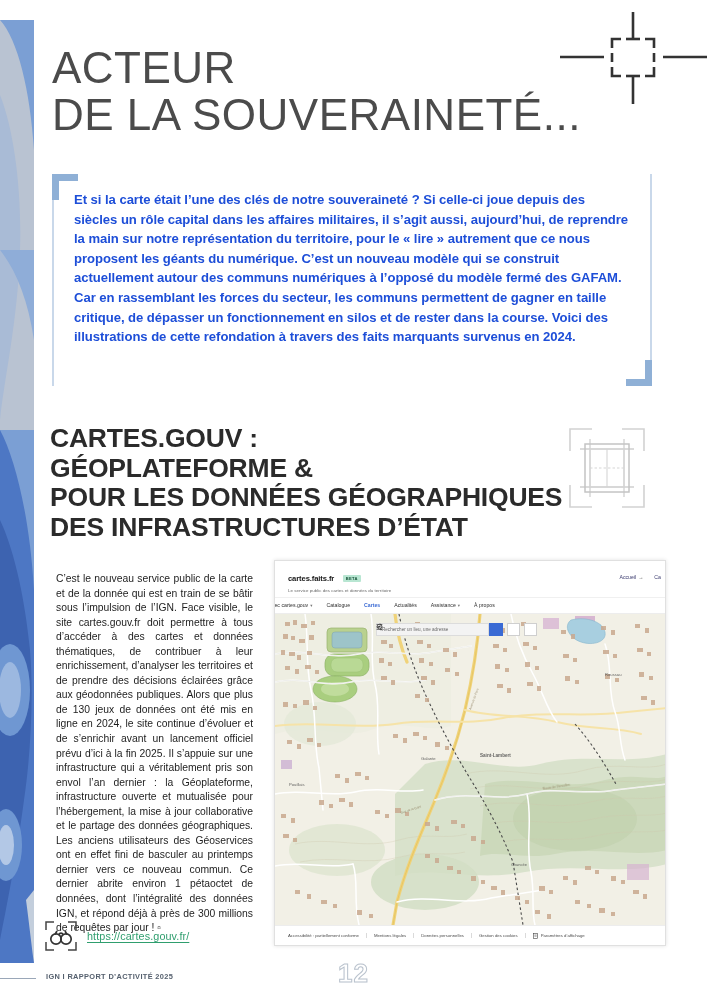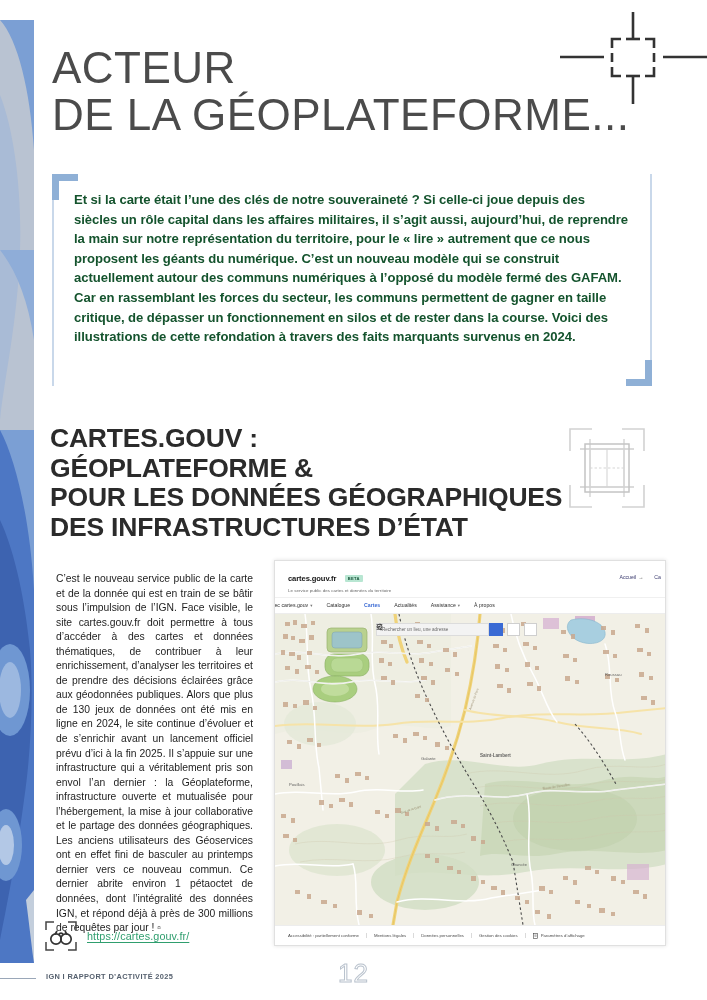--- a/index.html
+++ b/index.html
@@ -42,21 +42,21 @@
   }
   .intro-corner.tl { left: 0; top: 0; border-left: 7px solid #8fb0d6; border-top: 7px solid #8fb0d6; }
   .intro-corner.br { right: 0; bottom: 0; border-right: 7px solid #8fb0d6; border-bottom: 7px solid #8fb0d6; }
   .intro-line-l { position: absolute; left: 0; top: 0; width: 2px; height: 100%; background: #c9d8ea; }
   .intro-line-r { position: absolute; right: 0; top: 0; width: 2px; height: 100%; background: #c9d8ea; }
   .intro-text {
     position: absolute; left: 22px; top: 16px; width: 556px;
     font-size: 13.1px;
     line-height: 19.6px;
     font-weight: 700;
-    color: #14532d;
+    color: #1d4ed8;
     letter-spacing: -0.05px;
   }
 
   
   .sec-head {
     position: absolute; left: 50px; top: 424px; width: 520px;
   }
   .sec-line {
     font-weight: 700;
     font-size: 26.5px;
@@ -151,21 +151,21 @@
   .foot-item.with-icon { display: flex; align-items: center; gap: 3px; }
 
   
   .foot-rule { position: absolute; left: 0; top: 978px; width: 36px; height: 1px; background: #9aa7b8; }
   .foot-label {
     position: absolute; left: 46px; top: 972px;
     font-size: 7.4px; font-weight: 700; color: #55606e; letter-spacing: 0.35px;
   }
   .page-num {
     position: absolute; left: 338px; top: 958px;
-    font-size: 26px; font-weight: 400; letter-spacing: 1px;
+    font-size: 26px; font-weight: 700; letter-spacing: 1px;
     color: transparent;
     -webkit-text-stroke: 1px #b9c2cd;
   }
 </style>
 </head>
 <body>
 
 <div class="page">
 
   <div class="edge-deco">
@@ -209,21 +209,21 @@
         <path d="M52,41 L52,50"></path>
         <path d="M66,27 L80,27"></path>
         <path d="M94,41 L94,50"></path>
         <path d="M66,64 L80,64"></path>
       </g>
     </svg>
   </div>
 
   <div class="title-block">
     <div class="title-line">ACTEUR</div>
-    <div class="title-line">DE LA GÉOPLATEFORME...</div>
+    <div class="title-line">DE LA SOUVERAINETÉ...</div>
   </div>
 
   <div class="intro-wrap">
     <div class="intro-line-l"></div>
     <div class="intro-line-r"></div>
     <div class="intro-corner tl"></div>
     <div class="intro-corner br"></div>
     <div class="intro-text">Et si la carte était l’une des clés de notre souveraineté ? Si celle-ci joue depuis des siècles un rôle capital dans les affaires militaires, il s’agit aussi, aujourd’hui, de reprendre la main sur notre représentation du territoire, pour le « lire » autrement que ce nous proposent les géants du numérique. C’est un nouveau modèle qui se construit actuellement autour des communs numériques à l’opposé du modèle fermé des GAFAM. Car en rassemblant les forces du secteur, les communs permettent de gagner en taille critique, de dépasser un fonctionnement en silos et de rester dans la course. Voici des illustrations de cette refondation à travers des faits marquants survenus en 2024.</div>
   </div>
 
@@ -278,21 +278,21 @@
       </svg>
     </span>
     <span class="url-text">https://cartes.gouv.fr/</span>
   </div>
 
   <div class="shot">
 
     <div class="shot-head">
       <div class="brand">
         <div>
-          <span class="brand-name">cartes.gouv.fr</span>
+          <span class="brand-name">cartes.faits.fr</span>
           <span class="beta">BETA</span>
         </div>
         <div class="brand-sub">Le service public des cartes et données du territoire</div>
       </div>
       <div class="head-links">
         <span class="head-link">
           <span>Accueil</span><span class="arw">→</span>
         </span>
         <span class="head-link">Ca</span>
       </div>

